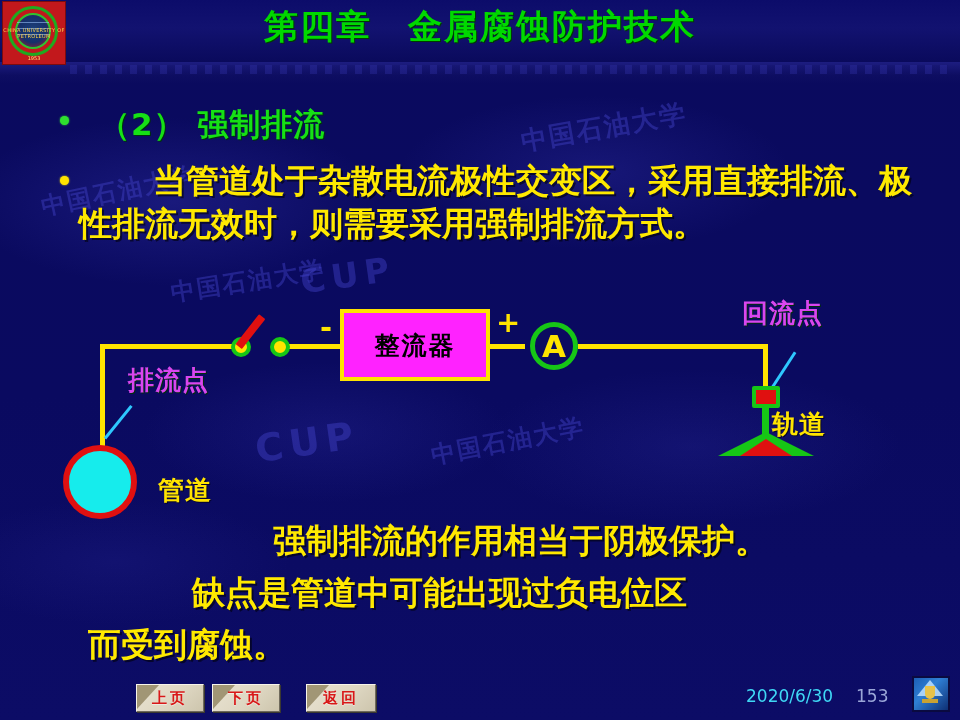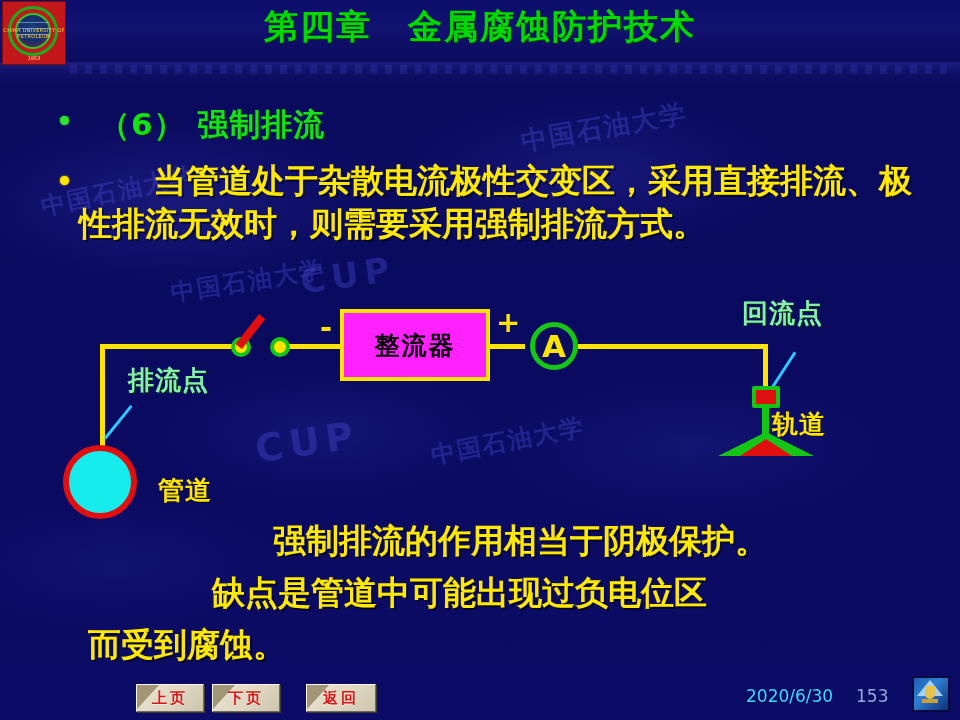--- a/index.html
+++ b/index.html
@@ -260,21 +260,21 @@
     width: 0; height: 0;
     border-left: 26px solid transparent;
     border-right: 26px solid transparent;
     border-bottom: 17px solid #e01010;
   }
 
   .pointer { position: absolute; background: #2ec8ff; transform-origin: 0 50%; height: 3px; }
 
   .lbl-green {
     position: absolute;
-    color: #86efac;
+    color: #d946ef;
     font-size: 26px;
     font-weight: bold;
     letter-spacing: 1px;
     text-shadow: 1px 1px 0 #00300a;
     white-space: nowrap;
     font-family: "DejaVu Sans", "Liberation Sans", sans-serif;
   }
   .lbl-yellow {
     position: absolute;
     color: #ffe400;
@@ -385,30 +385,30 @@
     <div class="globe-l2"></div>
     <div class="globe-l3"></div>
     <div class="seal-text">CHINA UNIVERSITY OF PETROLEUM</div>
     <div class="seal-year">1953</div>
   </div>
 
   <div class="content">
 
     <div class="bullet-row" style="left:60px; top:104px;">
       <div class="bullet-dot dot-green" style="margin-top:12px; margin-right:30px;"></div>
-      <div class="line-green">（6） 强制排流</div>
+      <div class="line-green">（2） 强制排流</div>
     </div>
 
     <div class="bullet-row" style="left:60px; top:160px;">
       <div class="bullet-dot dot-yellow" style="margin-top:16px; margin-right:10px;"></div>
       <div class="para-yellow" style="width:845px; text-indent:74px;">当管道处于杂散电流极性交变区，采用直接排流、极性排流无效时，则需要采用强制排流方式。</div>
     </div>
 
     <div class="para-yellow" style="position:absolute; left:232px; top:520px;margin-left:41px;">强制排流的作用相当于阴极保护。</div>
-    <div class="para-yellow" style="position:absolute; left:212px; top:572px;">缺点是管道中可能出现过负电位区</div>
+    <div class="para-yellow" style="position:absolute; left:192px; top:572px;">缺点是管道中可能出现过负电位区</div>
     <div class="para-yellow" style="position:absolute; left:88px; top:624px;">而受到腐蚀。</div>
   </div>
 
   <div class="diagram">
 
     <div class="wire wire-v" style="left:100px; top:344px; height:110px;"></div>
 
     <div class="wire wire-h" style="left:100px; top:344px; width:135px;"></div>
 
     <div class="wire wire-h" style="left:280px; top:344px; width:62px;"></div>

